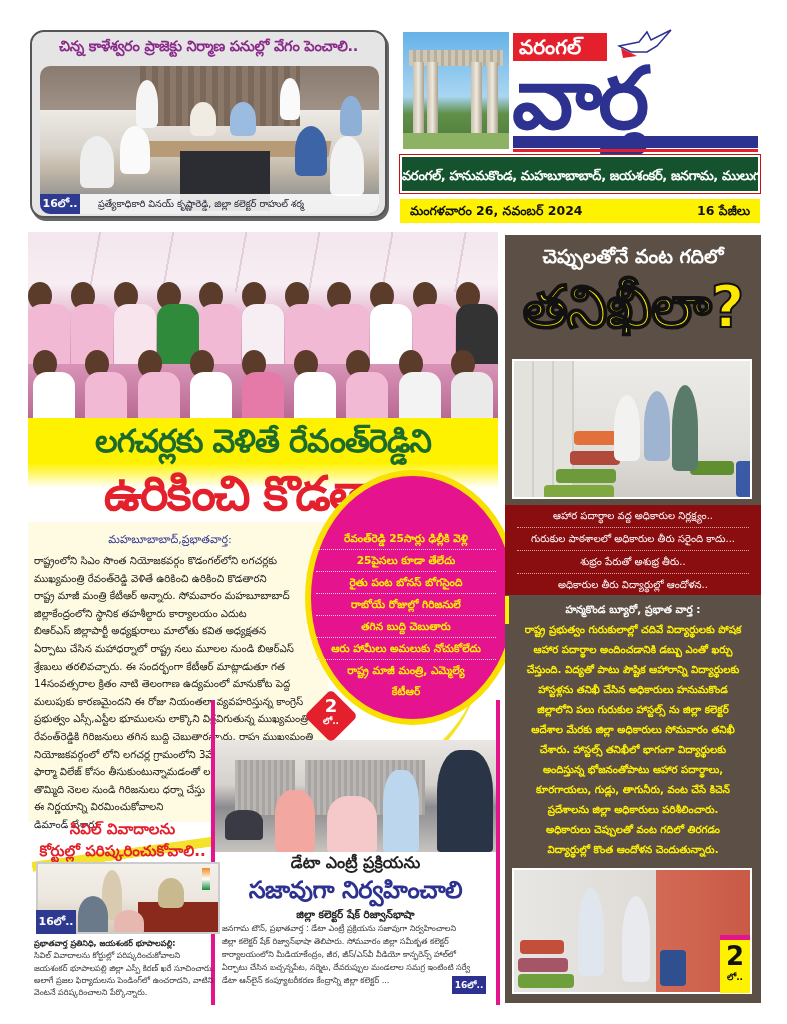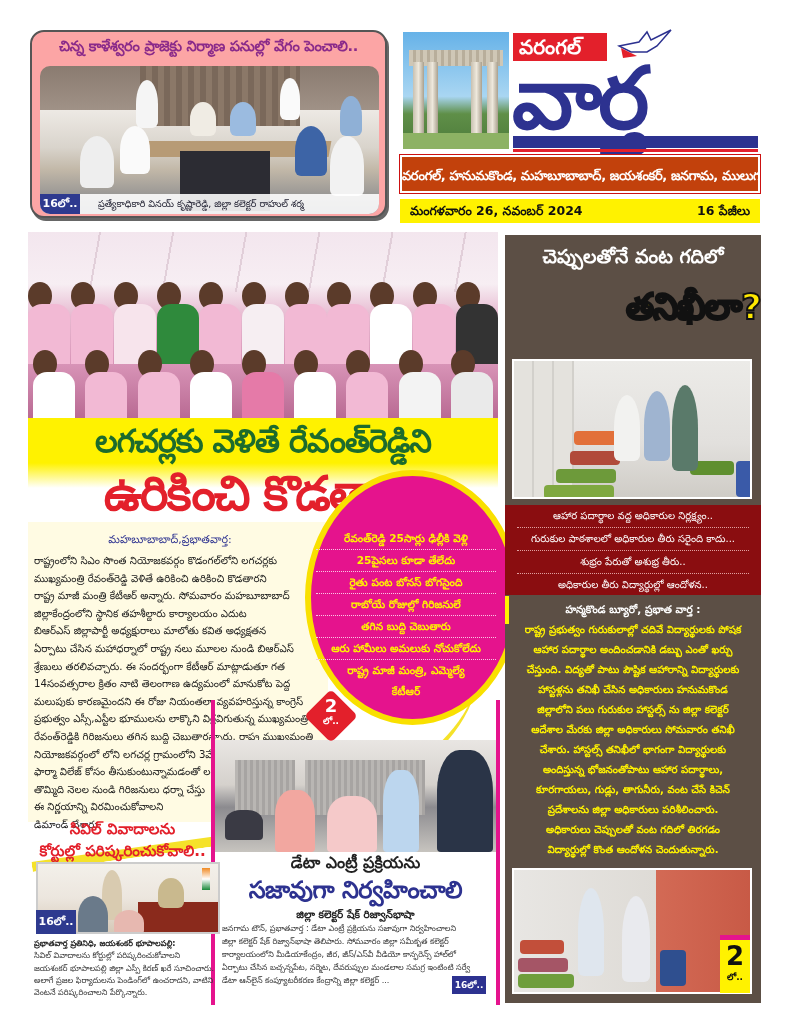--- a/index.html
+++ b/index.html
@@ -5,21 +5,21 @@
   * { box-sizing: border-box; margin: 0; padding: 0; }
   html, body { width: 787px; height: 1024px; background: #ffffff; overflow: hidden; }
   body { position: relative; font-family: "DejaVu Sans", sans-serif; color: #222; }
 
   .abs { position: absolute; }
 
   
   .teaser {
     left: 30px; top: 30px; width: 357px; height: 188px;
     border: 2px solid #555; border-radius: 14px;
-    background: #fca5a5; box-shadow: 2px 3px 0 #666;
+    background: #e5e5e5; box-shadow: 2px 3px 0 #666;
     overflow: hidden;
   }
   .teaser-head {
     position: absolute; left: 0; top: 6px; width: 100%;
     text-align: center; color: #8a2a8a; font-weight: bold; font-size: 14.5px;
     letter-spacing: -0.3px;
   }
   .teaser-photo {
     position: absolute; left: 8px; top: 34px; width: 339px; height: 148px;
     border-radius: 10px; overflow: hidden;
@@ -58,21 +58,21 @@
   .brand-big {
     left: 512px; top: 52px; width: 245px; height: 92px;
     color: #2d3290; font-weight: 900; font-size: 86px; line-height: 92px; letter-spacing: -4px;
     font-family: "DejaVu Sans", sans-serif;
   }
   .brand-rule { left: 513px; top: 136px; width: 245px; height: 12px; background: #2d3290; }
   .brand-rule2 { left: 513px; top: 149px; width: 245px; height: 3px; background: #e3202b; }
 
   .districts {
     left: 400px; top: 155px; width: 360px; height: 38px;
-    background: #c2410c; color: #fff; font-size: 13px; font-weight: bold;
+    background: #14532d; color: #fff; font-size: 13px; font-weight: bold;
     line-height: 38px; text-align: center; white-space: nowrap; letter-spacing: -0.4px;
     border: 2px solid #fff; outline: 1px solid #c11;
   }
   .dateline {
     left: 400px; top: 199px; width: 360px; height: 24px;
     background: #fff200; color: #111; font-size: 12.5px; font-weight: bold; line-height: 24px;
     padding: 0 10px;
   }
   .dateline .pages { float: right; }
 
@@ -195,22 +195,22 @@
 
   
   .right-box {
     left: 505px; top: 235px; width: 256px; height: 768px; background: #5c4f45;
   }
   .right-kicker {
     left: 505px; top: 240px; width: 256px; text-align: center;
     color: #fff; font-size: 19px; line-height: 32px; font-weight: bold;
   }
   .right-title {
-    left: 505px; top: 272px; width: 256px; text-align: right;
-    color: #ffe800; font-weight: 900; font-size: 36px; line-height: 70px;
+    left: 505px; top: 272px; width: 256px; text-align: center;
+    color: #ffe800; font-weight: 900; font-size: 58px; line-height: 70px;
     -webkit-text-stroke: 2px #111; letter-spacing: -1px;
   }
   .right-photo1 {
     left: 512px; top: 359px; width: 240px; height: 140px; overflow: hidden;
     background: linear-gradient(180deg,#ecebe8 0%,#e2e0dd 60%,#cfccc6 100%);
     border: 2px solid #fff;
   }
   .veg { position:absolute; height: 14px; border-radius: 4px; }
   .red-summary {
     left: 505px; top: 505px; width: 256px; height: 90px; background: #8a0d10;

